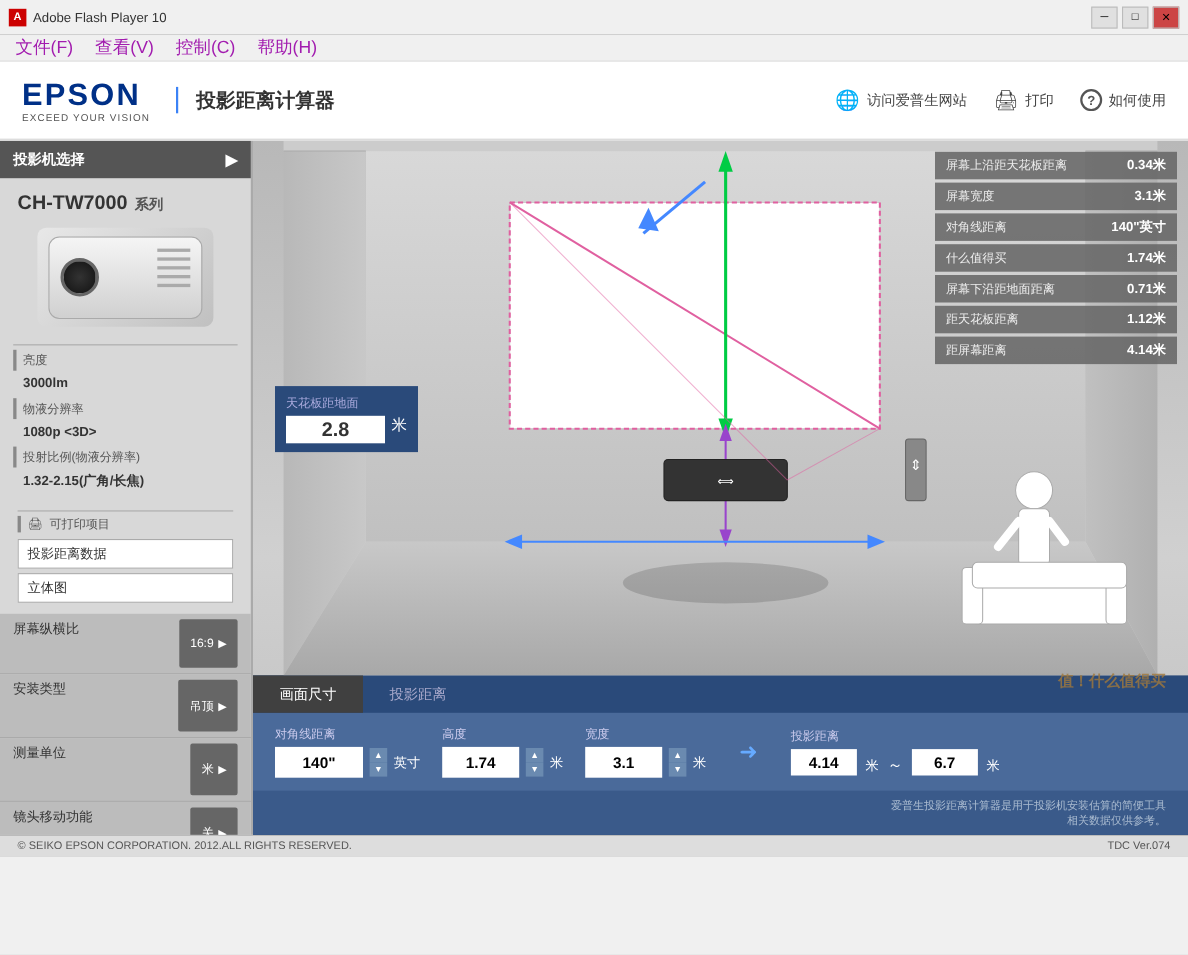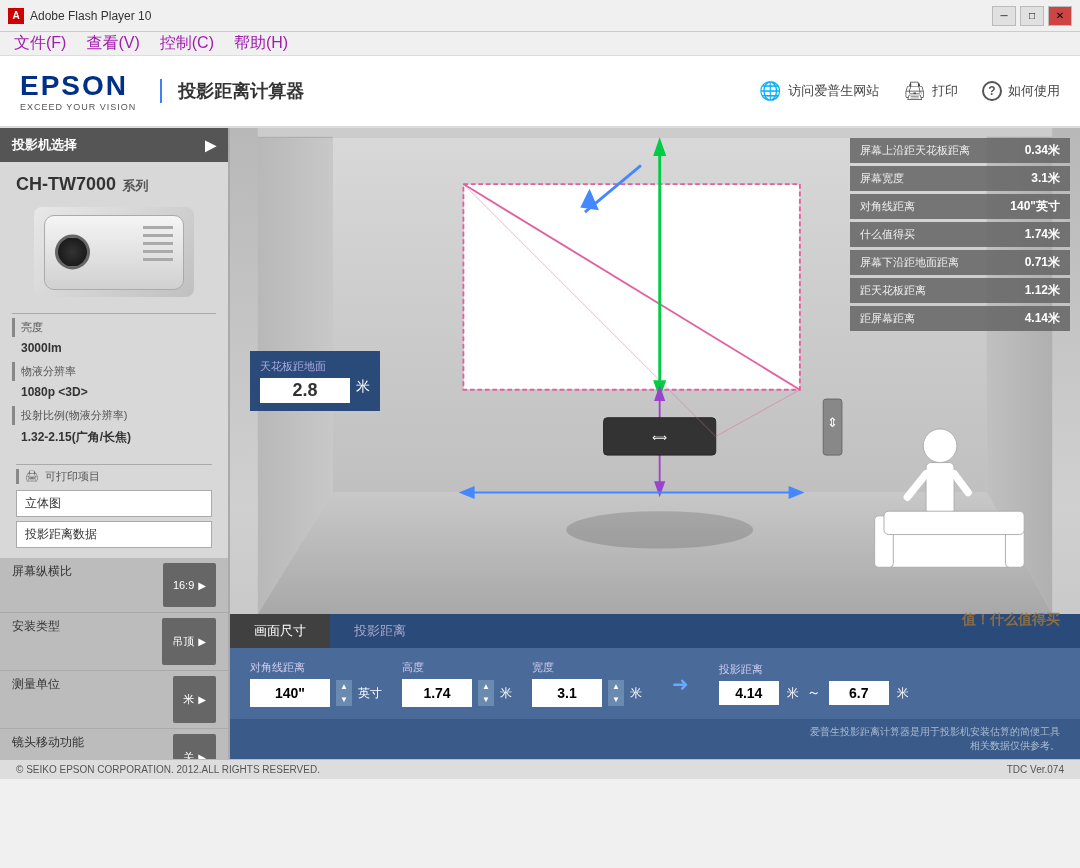--- a/index.html
+++ b/index.html
@@ -86,21 +86,21 @@
     .bottom-tab.active { background: #404040; color: white; }
     .bottom-inputs { background: #4a6a9a; padding: 12px 20px; display: flex; align-items: center; gap: 20px; }
     .input-group { display: flex; flex-direction: column; gap: 4px; }
     .input-group-label { font-size: 11px; color: #cce; }
     .input-row { display: flex; align-items: center; gap: 6px; }
     .num-input { background: white; border: none; width: 70px; height: 28px; text-align: center; font-size: 14px; font-weight: bold; }
     .num-input-unit { color: white; font-size: 12px; }
     .spinner-btns { display: flex; flex-direction: column; }
     .spinner-btn { width: 16px; height: 13px; background: #6a8ab0; border: none; color: white; font-size: 8px; cursor: pointer; display: flex; align-items: center; justify-content: center; }
     .arrow-right { color: #66aaff; font-size: 20px; margin: 0 10px; }
-    .result-group { display: flex; align-items: center; gap: 8px; }
+    .result-group { display: flex; align-items: flex-end; gap: 8px; }
     .result-value { background: white; padding: 4px 12px; font-size: 14px; font-weight: bold; min-width: 60px; text-align: center; }
     .result-unit { color: white; font-size: 12px; }
     .result-range { color: white; font-size: 14px; }
 
     .bottom-note { background: #3a5a8a; padding: 6px 20px; font-size: 10px; color: #aabbd0; text-align: right; }
     .footer-bar { background: #ddd; padding: 4px 16px; font-size: 10px; color: #555; display: flex; justify-content: space-between; border-top: 1px solid #bbb; }
   </style>
 </head>
 <body>
 
@@ -181,22 +181,22 @@
         <div class="spec-label">投射比例(物液分辨率)</div>
         <div class="spec-value">1.32-2.15(广角/长焦)</div>
       </div>
 
       <div class="printable-section">
         <div class="spec-divider"></div>
         <div class="printable-header">
           <span>🖨</span>
           <span>可打印项目</span>
         </div>
+        <div class="printable-item">投影距离数据</div>
         <div class="printable-item">立体图</div>
-        <div class="printable-item">投影距离数据</div>
       </div>
 
       <div style="flex:1;"></div>
       <div class="settings-row">
         <span class="settings-label">屏幕纵横比</span>
         <div class="settings-value">
           <span>16:9</span>
           <span class="settings-arrow">▶</span>
         </div>
       </div>

